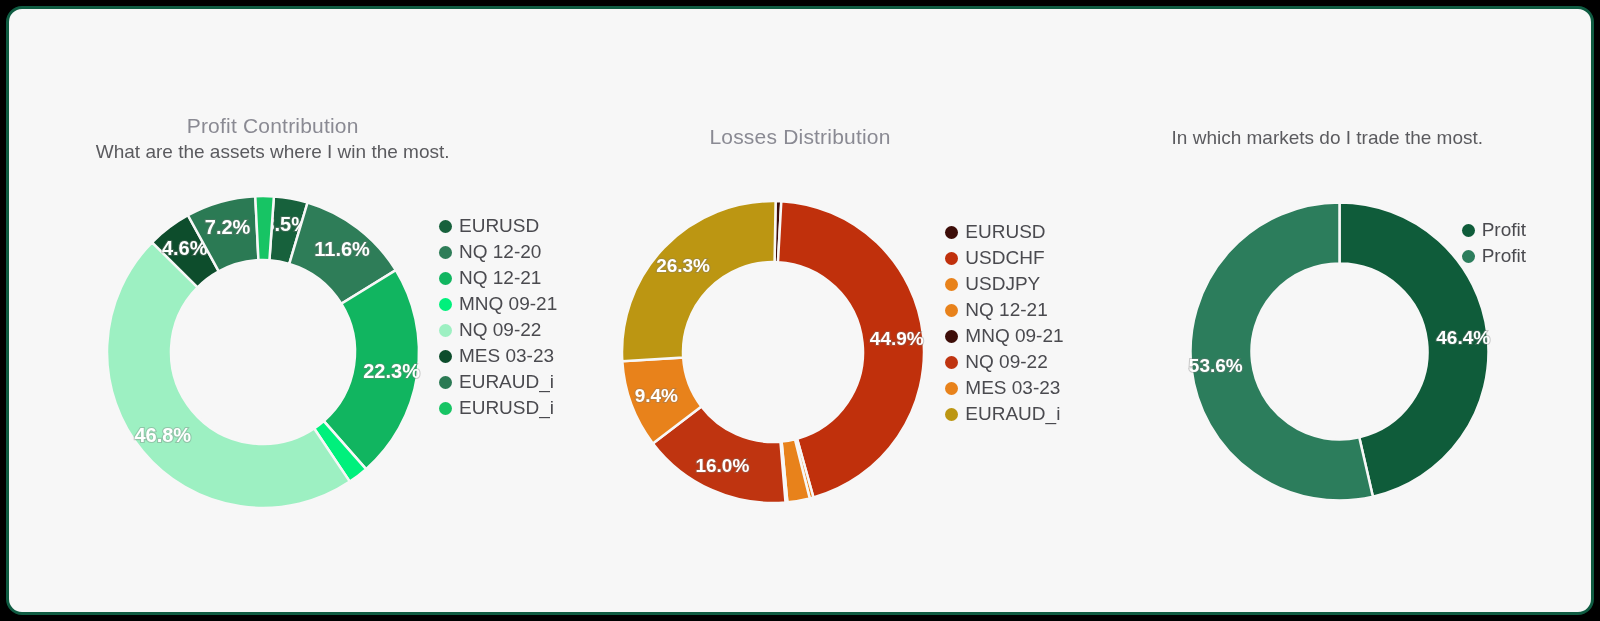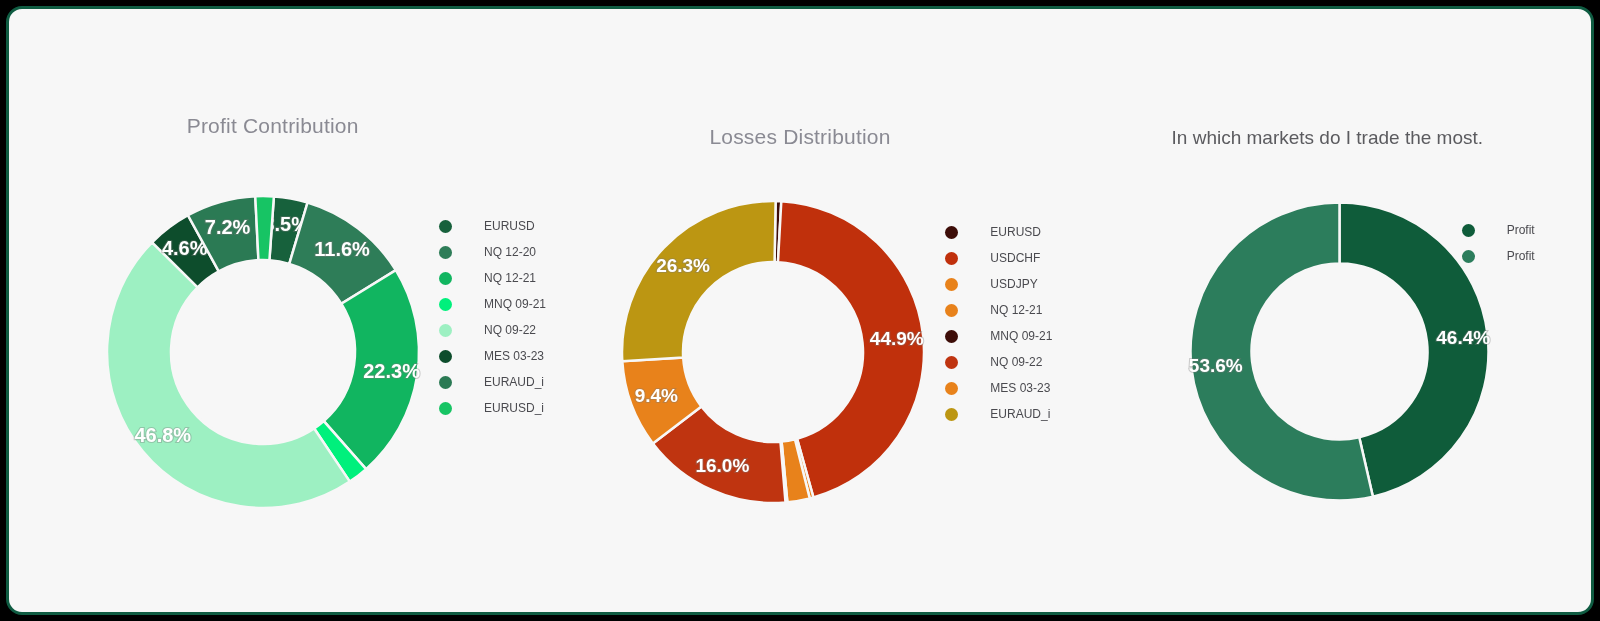--- a/index.html
+++ b/index.html
@@ -83,25 +83,24 @@
     height: 26px;
   }
   .legend-dot {
     width: 13px;
     height: 13px;
     border-radius: 50%;
     flex: 0 0 auto;
     margin-right: 7px;
   }
   .legend-label {
-    font-size: 12px;
+    font-size: 19px;
     color: #4a4a4f;
     font-family: "Liberation Sans", sans-serif;
     white-space: nowrap;
-    margin-left: 25px;
   }
   
   #panel-profit .panel-titles { top: 104px; }
   #panel-profit .donut-wrap { left: 94px; top: 183px; }
   #panel-profit .legend { left: 430px; top: 204px; }
   
   #panel-losses .panel-titles { top: 115px; }
   #panel-losses .donut-wrap { left: 82px; top: 188px; }
   #panel-losses .legend { left: 409px; top: 210px; }
   
@@ -111,20 +110,21 @@
 </style>
 </head>
 <body>
 
 <div class="app-frame">
   <div class="panels">
 
     <div class="panel" id="panel-profit">
       <div class="panel-titles">
         <div class="panel-title">Profit Contribution</div>
+        <div class="panel-subtitle">What are the assets where I win the most.</div>
       </div>
       <div class="donut-wrap">
         <svg class="donut-svg" id="svg-profit" width="320" height="320" viewBox="0 0 320 320">
             <path d="M 170.88200990408356 4.3800081594674225 A 156 156 0 0 1 204.56738531517587 10.501678383439213 L 186.28332980125757 71.83432314920775 A 92 92 0 0 0 166.41759558445955 68.22410737609617 Z" fill="#17613c" stroke="#f7f7f7" stroke-width="2.5"></path>
             <text x="183.24428796512544" y="32.09494506863959" text-anchor="middle" dominant-baseline="central" font-size="20" class="slice-label" stroke="rgba(120,120,120,0.35)" stroke-width="2.2">3.5%</text>
             <path d="M 204.56738531517587 10.501678383439213 A 156 156 0 0 1 292.81230280869516 78.165458254772 L 238.32520422051255 111.7386035861476 A 92 92 0 0 0 186.28332980125757 71.83432314920775 Z" fill="#2e7d58" stroke="#f7f7f7" stroke-width="2.5"></path>
             <text x="239.1029797178507" y="56.83644732873289" text-anchor="middle" dominant-baseline="central" font-size="20" class="slice-label" stroke="rgba(120,120,120,0.35)" stroke-width="2.2">11.6%</text>
             <path d="M 292.81230280869516 78.165458254772 A 156 156 0 0 1 263.08293235110176 277.0893208533476 L 220.79249856603437 229.05267640069218 A 92 92 0 0 0 238.32520422051255 111.7386035861476 Z" fill="#11b560" stroke="#f7f7f7" stroke-width="2.5"></path>
             <text x="288.5720622370492" y="179.2152234468494" text-anchor="middle" dominant-baseline="central" font-size="20" class="slice-label" stroke="rgba(120,120,120,0.35)" stroke-width="2.2">22.3%</text>
             <path d="M 263.08293235110176 277.0893208533476 A 156 156 0 0 1 246.7821160180476 289.63357720679517 L 211.17919662602804 236.4505711732382 A 92 92 0 0 0 220.79249856603437 229.05267640069218 Z" fill="#00f07c" stroke="#f7f7f7" stroke-width="2.5"></path>

